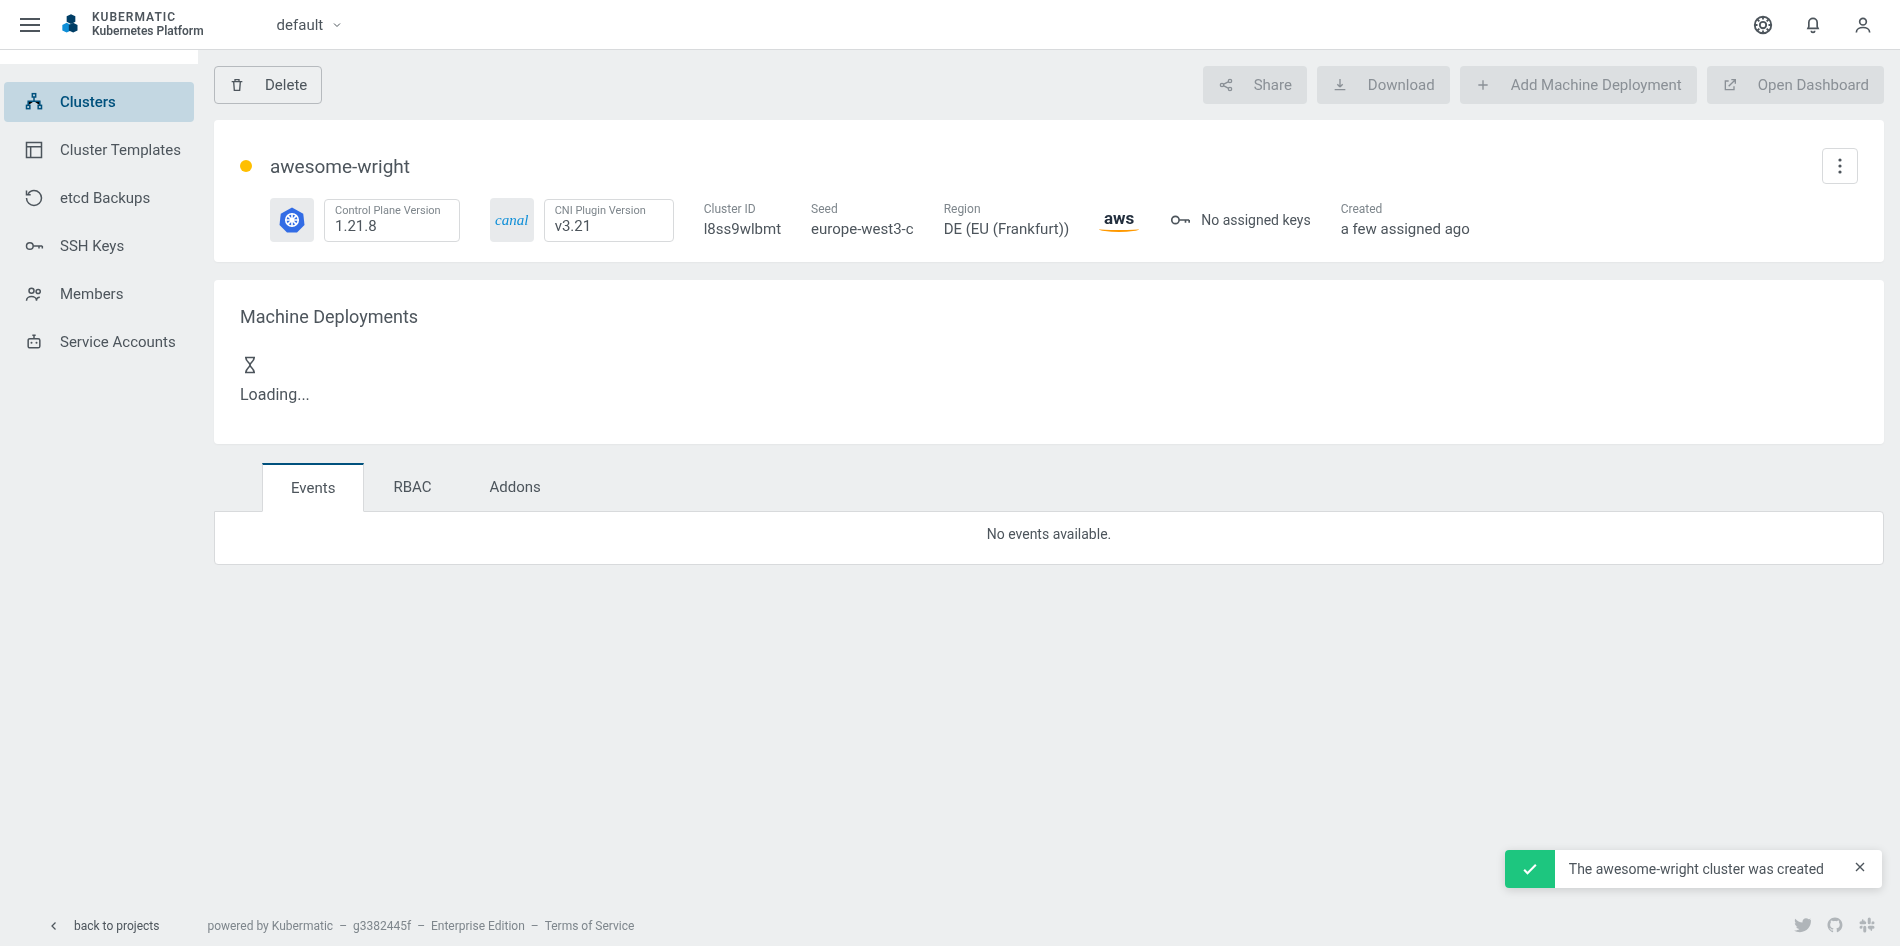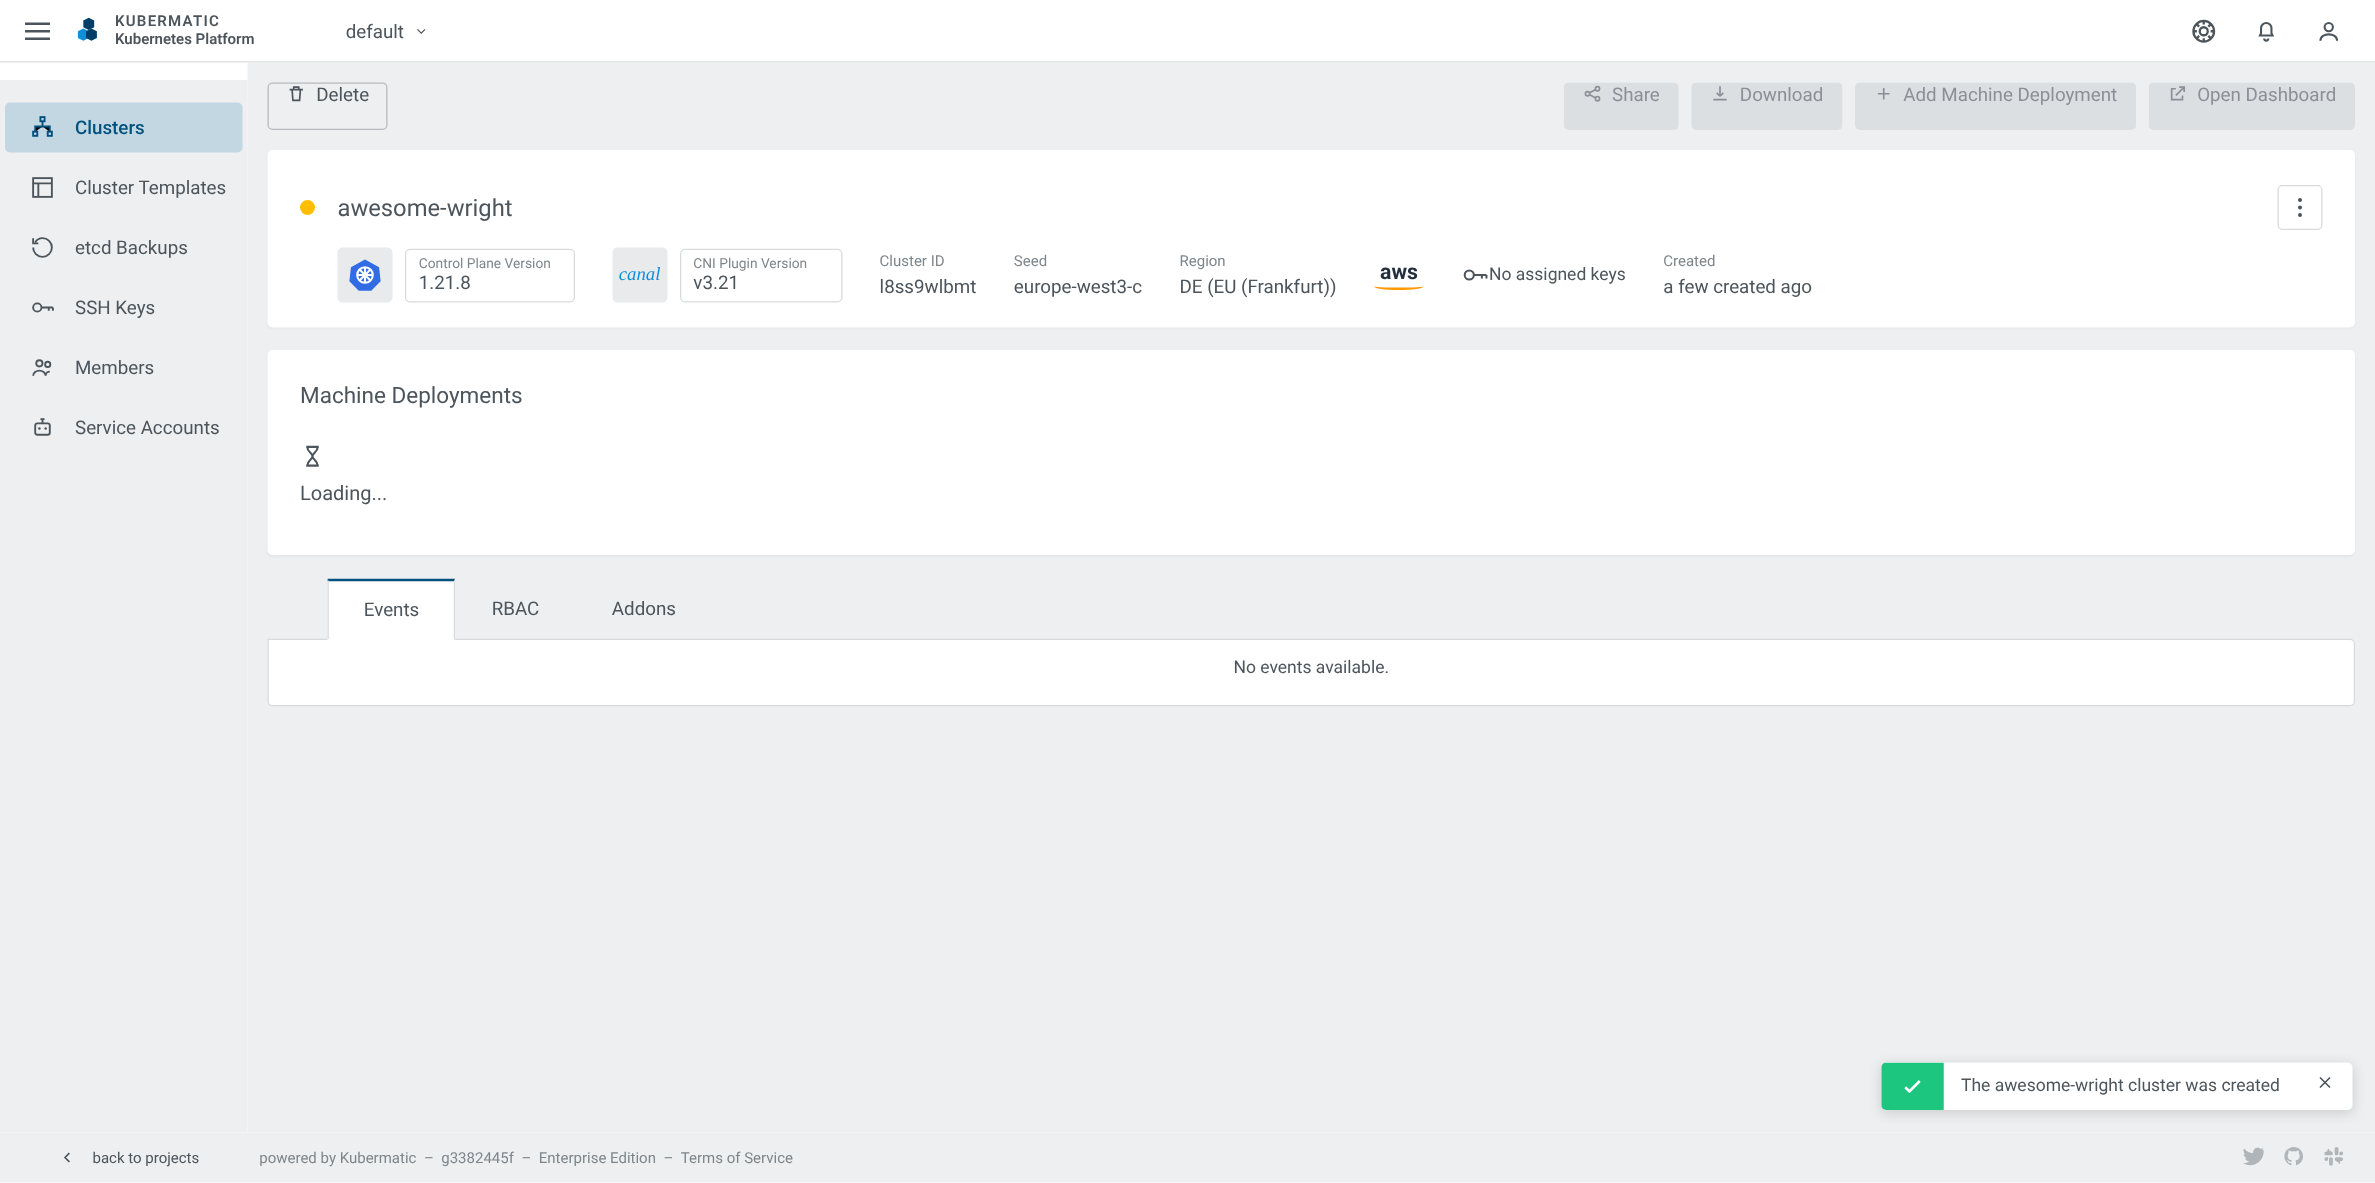--- a/index.html
+++ b/index.html
@@ -31,21 +31,21 @@
   
   .body{flex:1;display:flex;min-height:0;}
   .sidebar{width:198px;background:var(--bg-app);padding-top:14px;display:flex;flex-direction:column;flex-shrink:0;margin-top:14px;}
   .side-item{display:flex;align-items:center;gap:16px;height:40px;padding-left:20px;color:var(--text-primary);cursor:pointer;font-size:15px;border-radius:4px;margin:4px 4px;}
   .side-item.active{background:#c3d7e2;color:var(--primary);font-weight:500;}
   .side-item .sicon{width:20px;height:20px;display:flex;align-items:center;justify-content:center;color:inherit;}
 
   .main{flex:1;background:var(--bg-app);padding:16px 16px 0 16px;overflow:auto;display:flex;flex-direction:column;min-width:0;}
 
   .action-row{display:flex;align-items:center;gap:10px;margin-bottom:16px;}
-  .btn{display:flex;gap:8px;height:38px;padding:0 14px;border-radius:4px;font-size:15px;cursor:pointer;border:1px solid transparent;}
+  .btn{display:flex;align-items:center;gap:20px;height:38px;padding:0 14px;border-radius:4px;font-size:15px;cursor:pointer;border:1px solid transparent;}
   .btn-outline{border-color:#b6babe;color:var(--text-primary);background:#fff0;}
   .btn-disabled{background:#dcdfe1;color:#8a9096;cursor:default;}
   .action-spacer{flex:1;}
 
   .card{background:#fff;border-radius:4px;box-shadow:0 1px 2px rgba(0,0,0,.04);margin-bottom:18px;}
 
   .cluster-header{display:flex;align-items:center;padding:28px 26px 8px 26px;}
   .status-dot{width:12px;height:12px;border-radius:50%;background:#ffbf00;margin-right:18px;}
   .cluster-name{font-size:19px;color:var(--text-primary);}
   .more-menu{margin-left:auto;width:36px;height:36px;border:1px solid var(--border);border-radius:4px;display:flex;align-items:center;justify-content:center;cursor:pointer;}
@@ -53,21 +53,21 @@
   .info-row{display:flex;align-items:center;gap:30px;padding:6px 26px 20px 56px;flex-wrap:wrap;}
   .chip{display:flex;align-items:center;}
   .chip-icon{width:44px;height:44px;background:#e8eaec;border-radius:4px;display:flex;align-items:center;justify-content:center;margin-right:10px;flex-shrink:0;}
   .chip-box{border:1px solid var(--border);border-radius:4px;padding:4px 18px 6px 10px;min-width:130px;}
   .chip-label{font-size:11px;color:var(--text-secondary);white-space:nowrap;}
   .chip-value{font-size:15px;color:var(--text-primary);}
   .plain-chip .chip-label{font-size:12px;margin-bottom:4px;}
   .plain-chip .chip-value{font-size:15px;}
   .aws-logo{font-weight:700;font-size:17px;color:#232f3e;}
   .aws-smile{height:6px;width:40px;border-bottom:2px solid #ff9900;border-radius:0 0 50% 50%;position:relative;margin-top:-2px;}
-  .keys{display:flex;align-items:center;gap:0;}
+  .keys{display:flex;align-items:center;gap:10px;}
 
   .expand-bar{border-top:1px solid var(--border);text-align:center;padding:10px 0 24px 0;color:var(--text-secondary);font-size:13px;letter-spacing:.3px;cursor:pointer;display:flex;justify-content:center;align-items:center;gap:6px;}
 
   .md-card{padding:26px 26px 40px 26px;}
   .md-title{font-size:18px;color:var(--text-primary);margin-bottom:28px;}
   .loading-area{display:flex;flex-direction:column;align-items:flex-start;gap:10px;color:var(--text-primary);font-size:16px;}
 
   .tabs{display:flex;border-bottom:0;padding-left:48px;}
   .tab{padding:14px 28px;font-size:15px;color:var(--text-primary);cursor:pointer;border:1px solid transparent;position:relative;top:1px;background:transparent;}
   .tab.active{background:#fff;border:1px solid var(--border);border-bottom-color:#fff;border-top:2px solid var(--primary);}
@@ -296,21 +296,21 @@
         </div>
         <div class="keys">
           <svg width="22" height="22" viewBox="0 0 24 24">
               <circle cx="7" cy="12" r="4" fill="none" stroke="currentColor" stroke-width="1.8"></circle>
               <path stroke="currentColor" stroke-width="1.8" d="M11 12h11M18 12v3M22 12v3"></path>
             </svg>
           <span>No assigned keys</span>
         </div>
         <div class="plain-chip">
           <div class="chip-label">Created</div>
-          <div class="chip-value">a few created ago</div>
+          <div class="chip-value">a few assigned ago</div>
         </div>
       </div>
     </div>
 
     <div class="card md-card">
       <div class="md-title">Machine Deployments</div>
       <div class="loading-area">
         <svg width="20" height="20" viewBox="0 0 24 24">
             <path fill="none" stroke="currentColor" stroke-width="2" d="M6 3h12M6 21h12M7 3c0 5 5 6 5 9s-5 4-5 9M17 3c0 5-5 6-5 9s5 4 5 9"></path>
           </svg>

